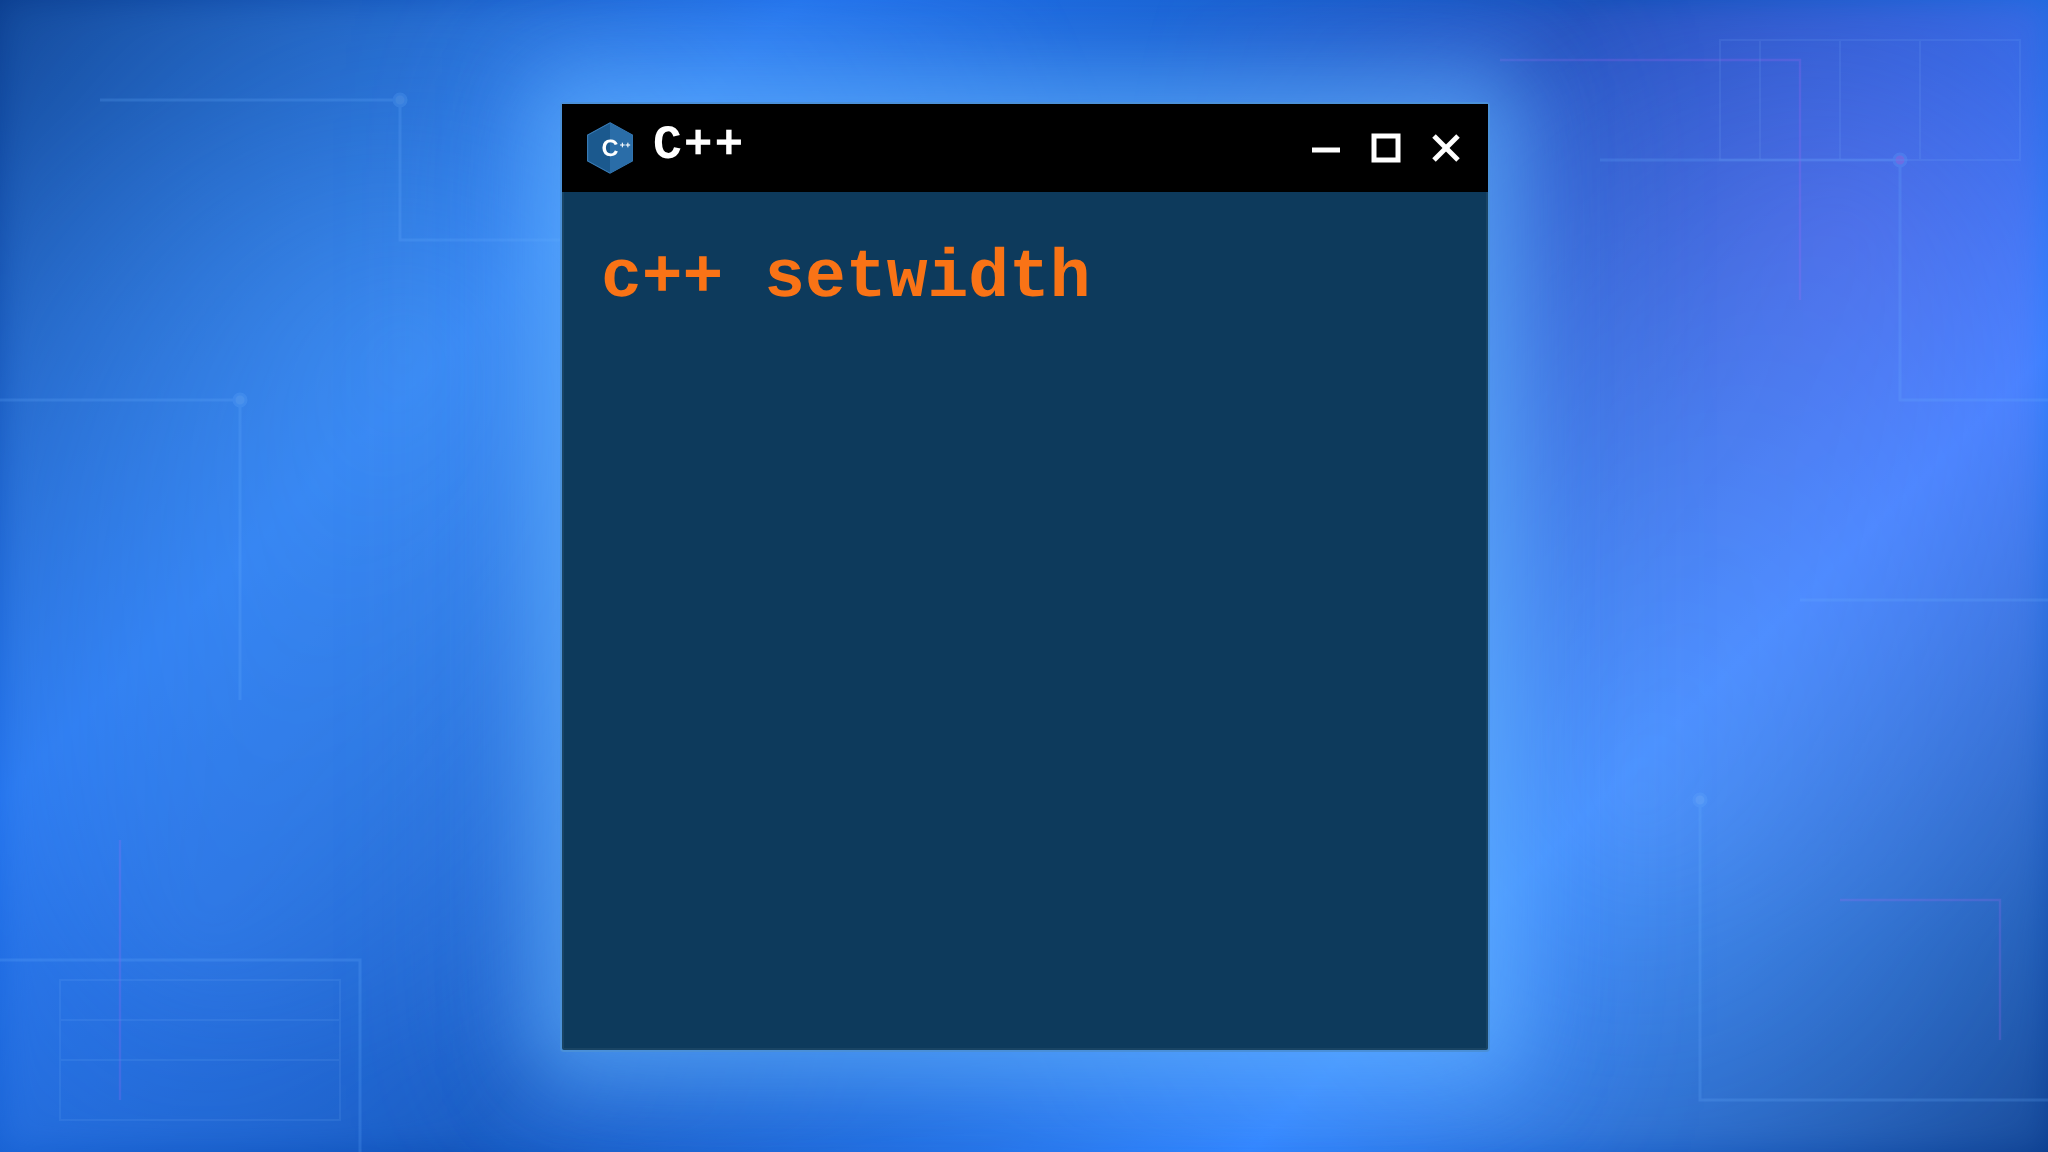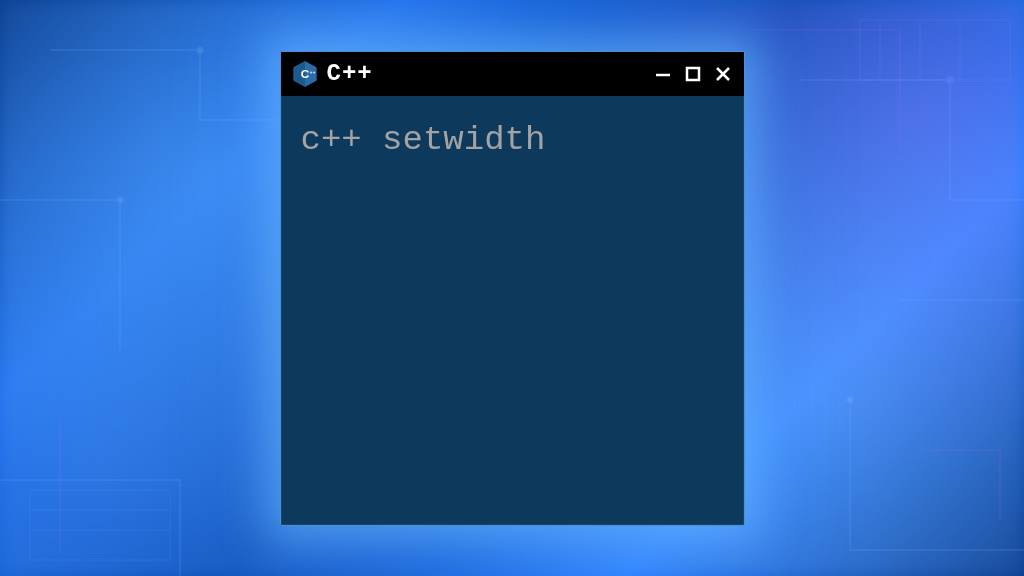--- a/index.html
+++ b/index.html
@@ -99,25 +99,26 @@
       align-items: flex-end;
       padding-bottom: 4px;
     }
     
     .content-area {
       padding: 22px 20px;
       height: calc(100% - 44px);
     }
     
     .content-text {
-      color: #a3a3a3;
+      color: #f97316;
       font-size: 34px;
       font-family: 'Courier New', Courier, monospace;
       letter-spacing: 0px;
       line-height: 1.3;
+      font-weight: bold;
     }
   </style>
 </head>
 <body>
 
 <div class="bg-overlay"></div>
 
 <svg class="circuit-lines" viewBox="0 0 1024 576" preserveAspectRatio="none">
   <g stroke="#6ab0ff" stroke-width="1.5" fill="none" opacity="0.6">
     <path d="M 50 50 L 200 50 L 200 120 L 280 120"></path>

